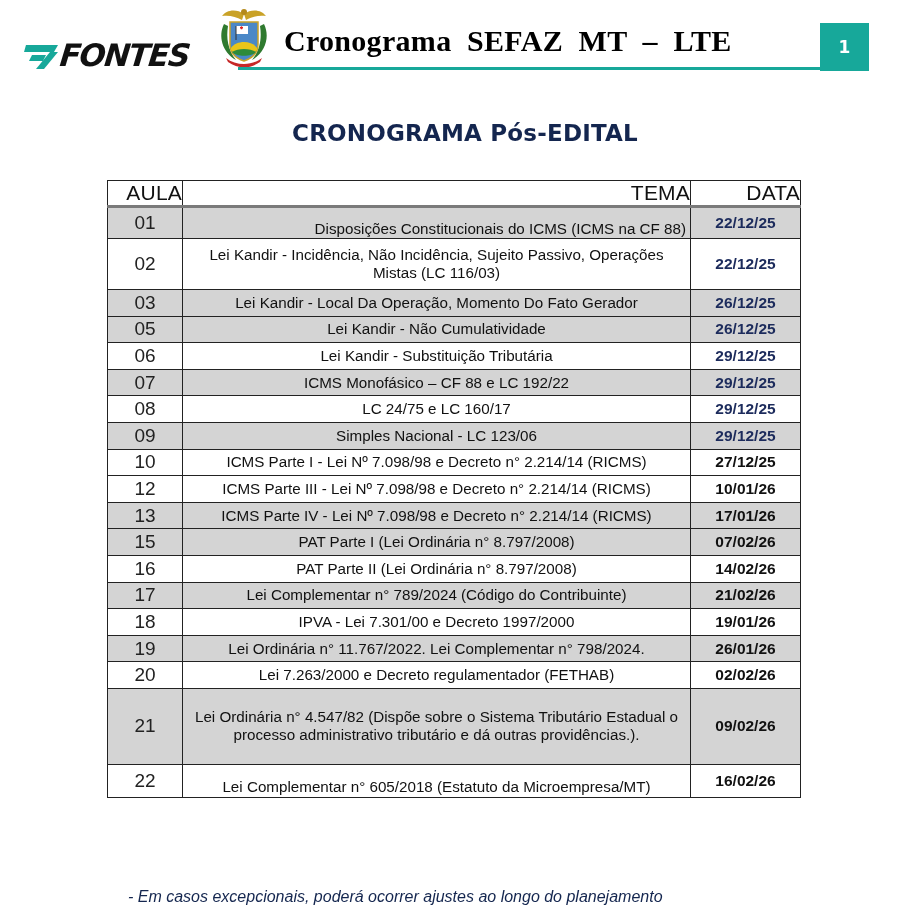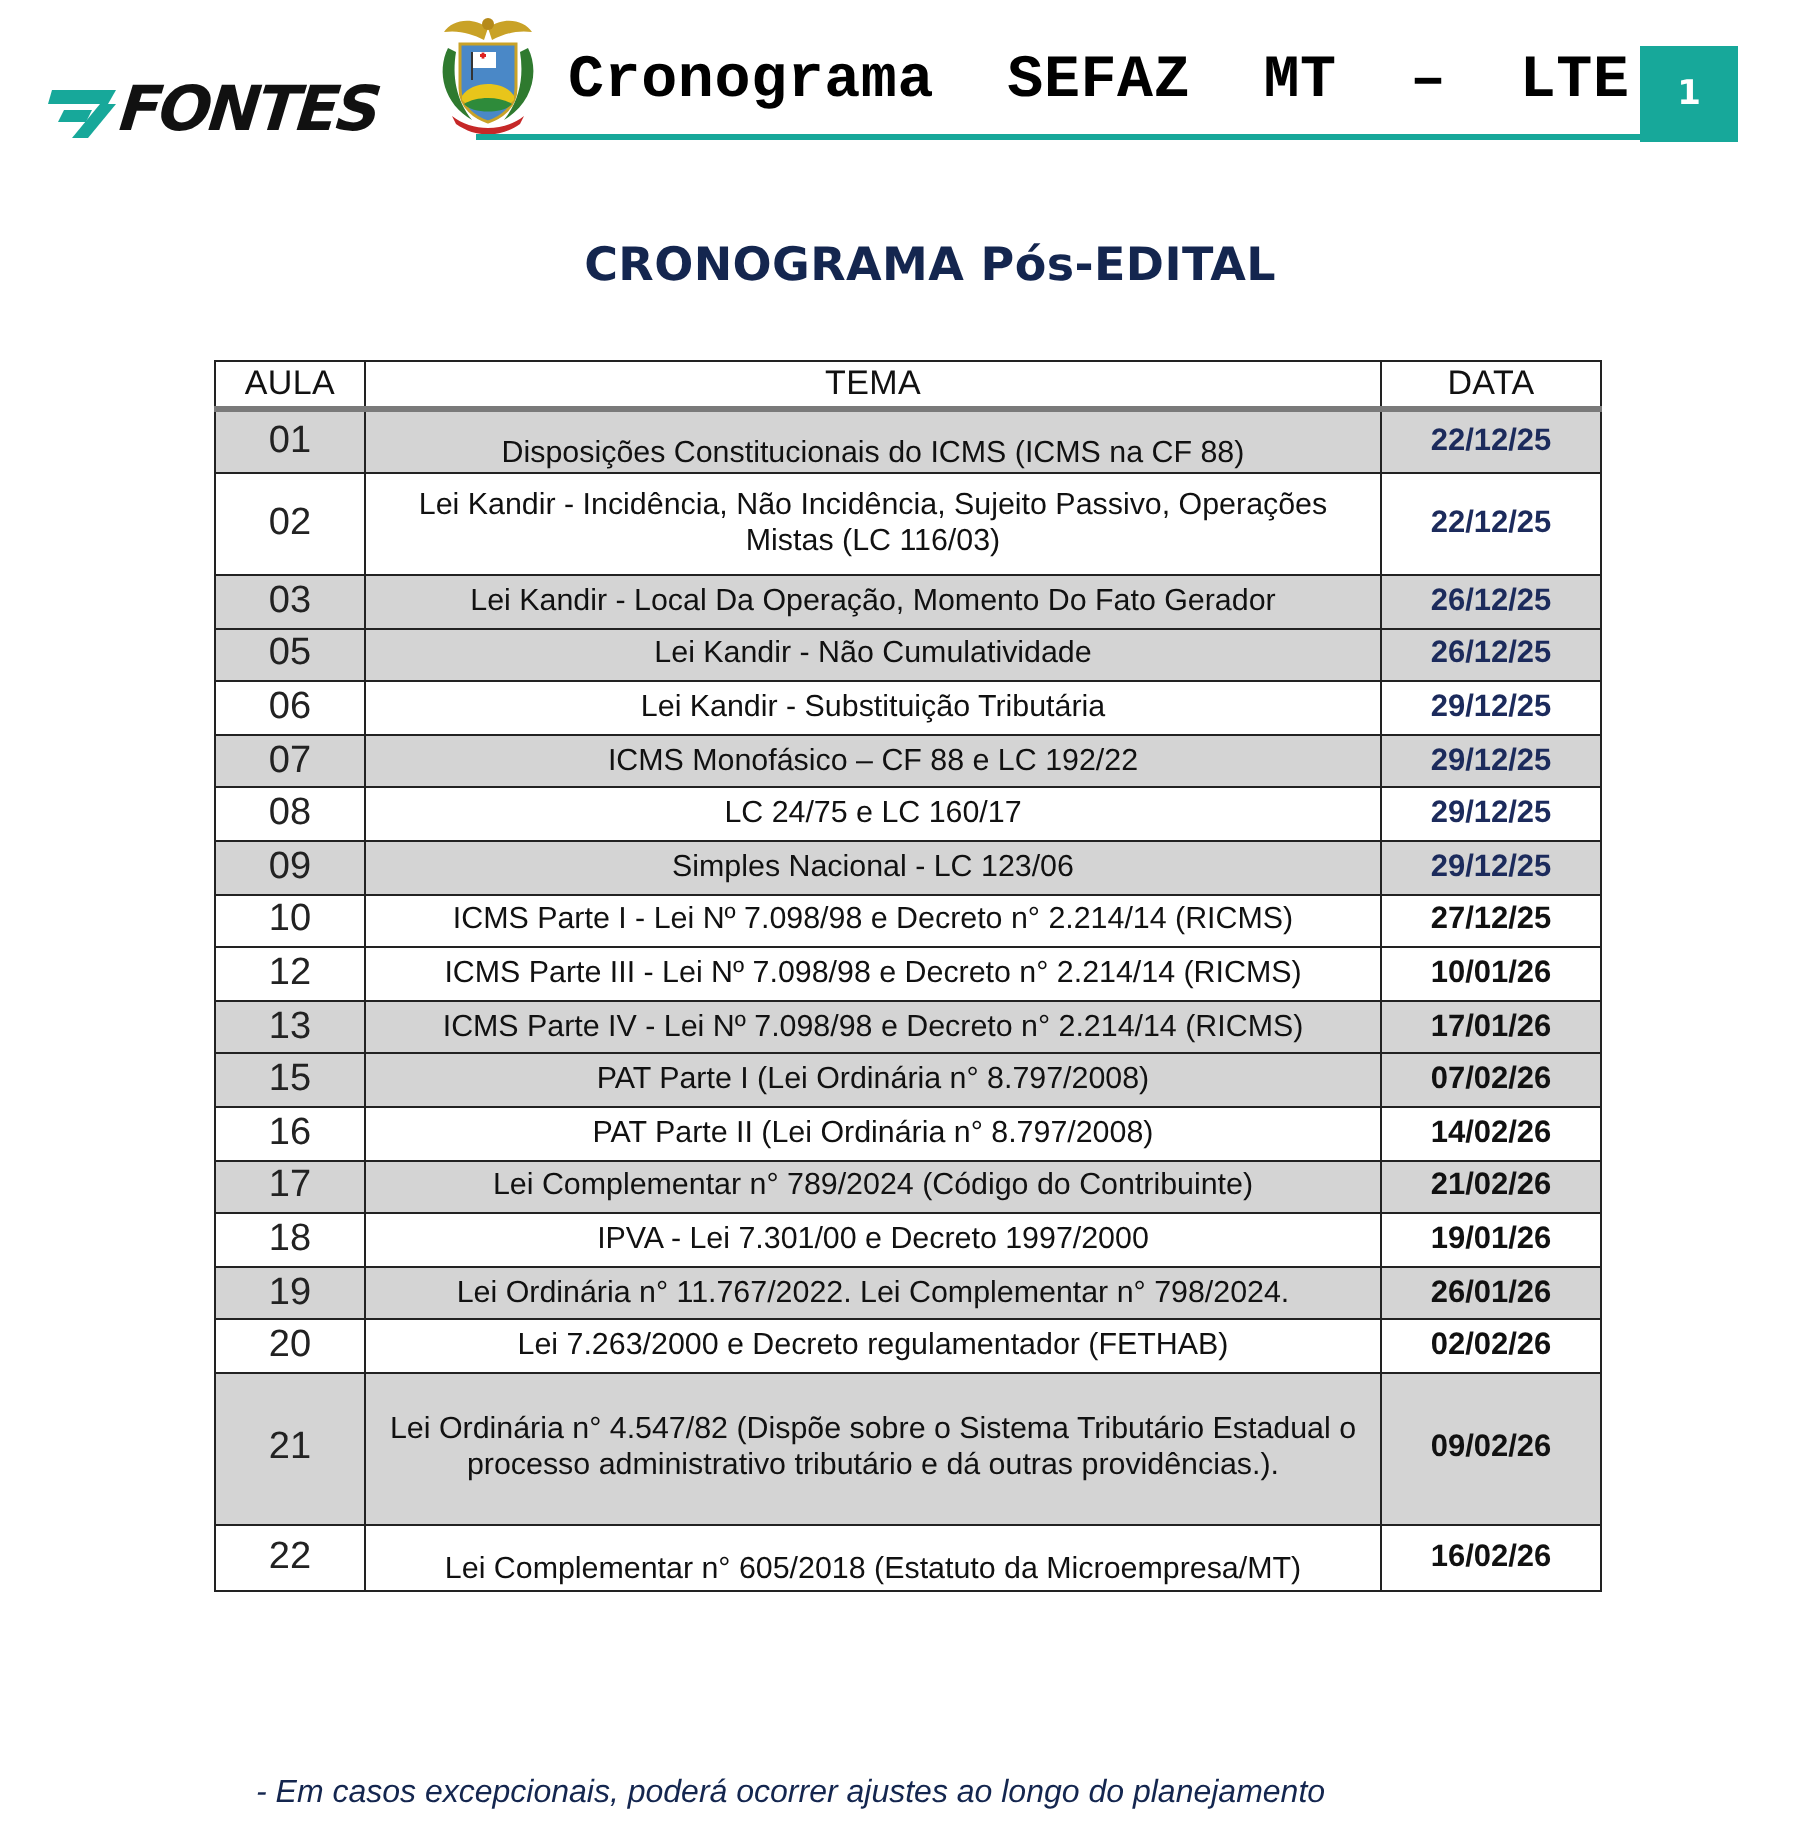--- a/index.html
+++ b/index.html
@@ -6,46 +6,46 @@
   html, body { width: 906px; height: 917px; background: #ffffff; overflow: hidden; }
   body { position: relative; font-family: "Liberation Sans", sans-serif; color: #111; }
 
   
   .header { position: absolute; left: 0; top: 0; width: 906px; height: 80px; }
   .logo { position: absolute; left: 24px; top: 38px; height: 34px; display: flex; align-items: center; }
   .logo-mark { width: 36px; height: 28px; position: relative; margin-right: 0px; }
   .logo-mark svg { display: block; }
   .logo-text { font-family: "DejaVu Sans", sans-serif; font-weight: bold; font-style: italic; font-size: 31px; letter-spacing: -1.5px; color: #111; transform: skewX(-6deg); line-height: 1; }
   .crest { position: absolute; left: 214px; top: 4px; width: 60px; height: 66px; }
-  .title { position: absolute; left: 284px; top: 24px; font-family: Liberation Mono, monospace; font-weight: bold; font-size: 30px; color: #000; white-space: pre; letter-spacing: 0.3px; }
+  .title { position: absolute; left: 284px; top: 24px; font-family: Liberation Serif, serif; font-weight: bold; font-size: 30px; color: #000; white-space: pre; letter-spacing: 0.3px; }
   .title-rule { position: absolute; left: 238px; top: 67px; width: 582px; height: 3px; background: #17a89a; }
   .page-badge { position: absolute; left: 820px; top: 23px; width: 49px; height: 48px; background: #17a89a; color: #fff; font-family: "DejaVu Sans", sans-serif; font-weight: bold; font-size: 17px; display: flex; align-items: center; justify-content: center; }
 
   
   .subtitle { position: absolute; left: 12px; top: 120px; width: 906px; text-align: center; font-family: "DejaVu Sans", sans-serif; font-weight: bold; font-size: 23px; color: #14264f; letter-spacing: 0.2px; }
 
   
   table.sched { position: absolute; left: 107px; top: 180px; width: 694px; border-collapse: collapse; font-family: "Liberation Sans", sans-serif; }
   table.sched th, table.sched td { border: 1px solid #222; text-align: center; vertical-align: middle; }
-  table.sched th { font-size: 17px; font-weight: normal; height: 24px; color: #111; background: #fff; letter-spacing: 0.2px; }
+  table.sched th { font-size: 21px; font-weight: normal; height: 24px; color: #111; background: #fff; letter-spacing: 0.2px; text-align: right; }
   table.sched th.h-aula { width: 75px; }
   table.sched th.h-data { width: 110px; }
   table.sched td { height: 26.6px; font-size: 15.2px; line-height: 18px; color: #111; }
   table.sched td.c-aula { font-size: 19px; color: #222; }
   table.sched td.c-tema { padding: 1px 4px; }
   table.sched td.c-data { font-size: 15.5px; font-weight: bold; color: #111; }
   table.sched td.c-data.navy { color: #1c2b5c; }
   table.sched tr.gray td { background: #d4d4d4; }
   table.sched tr.first td { border-top: 3px solid #7a7a7a; margin-top: 13px; }
   table.sched tr.lightmid td.c-tema { background: #e9e9e9; }
   table.sched tr.two td { height: 51px; }
   table.sched tr.three td { height: 76px; }
   table.sched tr.tall22 td { height: 33px; }
   table.sched tr.tall22 td.c-tema { vertical-align: bottom; padding-bottom: 1px; }
-  table.sched tr.low01 td.c-tema { vertical-align: bottom; padding-bottom: 0px; }
+  table.sched tr.low01 td.c-tema { vertical-align: bottom; padding-bottom: 0px; text-align: right; }
   table.sched tr.low01 td { height: 32px; }
 
   .note { position: absolute; left: 128px; top: 876px; font-family: "Liberation Sans", sans-serif; font-style: italic; font-size: 16px; color: #14264f; margin-top: 12px; }
 </style>
 </head>
 <body>
 
 <div class="header">
   <div class="logo">
     <span class="logo-mark">

